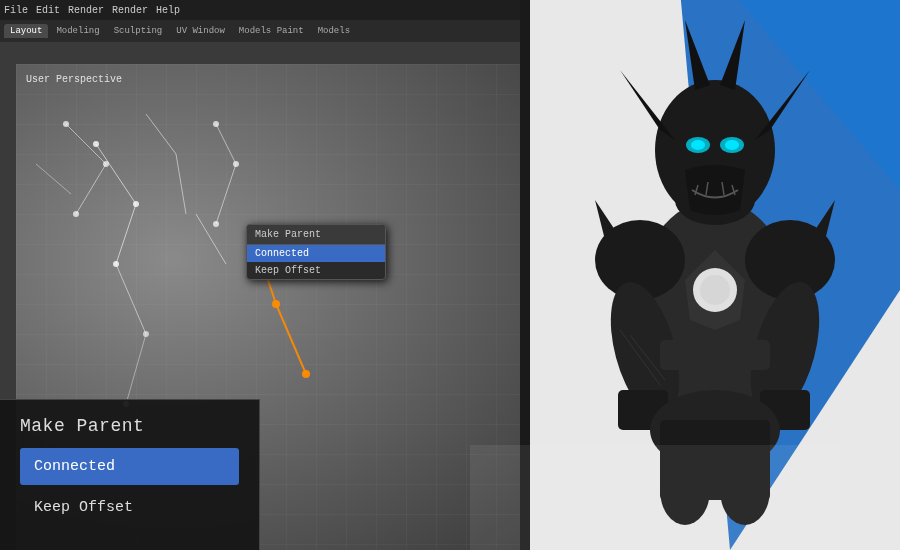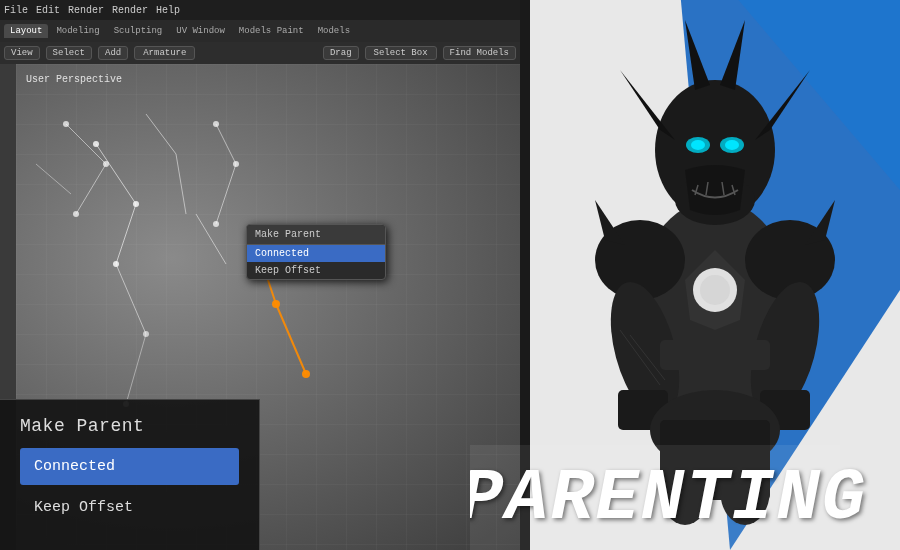--- a/index.html
+++ b/index.html
@@ -357,30 +357,20 @@
 
     <div class="blender-tabs">
       <span class="tab-item active">Layout</span>
       <span class="tab-item">Modeling</span>
       <span class="tab-item">Sculpting</span>
       <span class="tab-item">UV Window</span>
       <span class="tab-item">Models Paint</span>
       <span class="tab-item">Models</span>
     </div>
 
-    <div class="blender-toolbar">
-      <span class="toolbar-btn">View</span>
-      <span class="toolbar-btn">Select</span>
-      <span class="toolbar-btn">Add</span>
-      <span class="toolbar-select">Armature</span>
-      <span style="flex:1"></span>
-      <span class="toolbar-btn">Drag</span>
-      <span class="toolbar-select">Select Box</span>
-      <span class="toolbar-btn">Find Models</span>
-    </div>
 
     <div class="viewport-canvas">
       <div class="mesh-bg"></div>
       <div class="viewport-grid"></div>
 
       <span class="perspective-label">User Perspective</span>
 
       <svg class="armature-overlay" viewBox="0 0 520 486" xmlns="http://www.w3.org/2000/svg">
 
         <line x1="80" y1="80" x2="120" y2="140" stroke="white" stroke-width="1" opacity="0.6"></line>
@@ -495,16 +485,15 @@
 
         <path d="M162 200 Q185 215 208 200" stroke="#555" stroke-width="2" fill="none"></path>
         <path d="M168 195 L165 205" stroke="#555" stroke-width="1.5" fill="none"></path>
         <path d="M178 192 L176 205" stroke="#555" stroke-width="1.5" fill="none"></path>
         <path d="M192 192 L194 205" stroke="#555" stroke-width="1.5" fill="none"></path>
         <path d="M202 195 L205 205" stroke="#555" stroke-width="1.5" fill="none"></path>
       </svg>
     </div>
 
     <div class="parenting-bg"></div>
-    <div class="parenting-text">PARENTING</div>
   </div>
 
 </div>
 
 </body></html>

